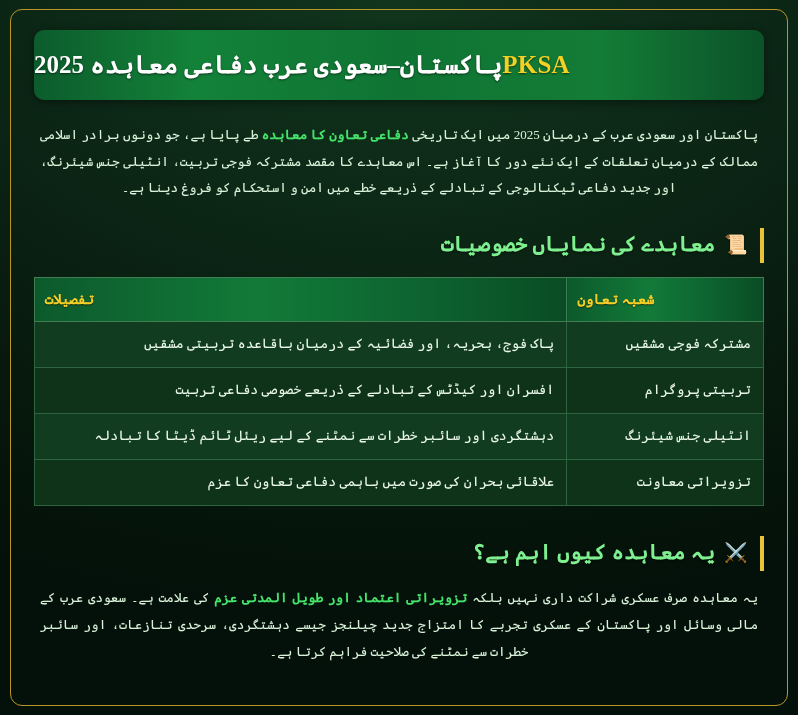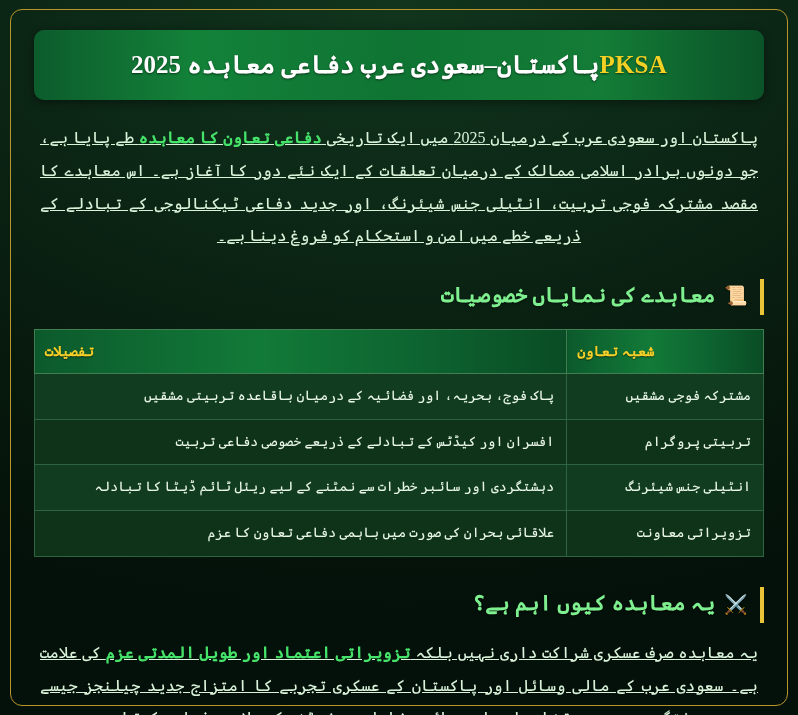--- a/index.html
+++ b/index.html
@@ -43,44 +43,43 @@
   }
 
   
   .title-banner {
     height: 70px;
     border-radius: 10px;
     background: linear-gradient(90deg, #0c5c2c 0%, #138239 22%, #0f7433 50%, #137c36 78%, #0b5228 100%);
     box-shadow: 0 2px 10px rgba(0,0,0,.45);
     display: flex;
     align-items: center;
-    justify-content: center;
+    justify-content: flex-end;
     margin: 0 0 22px 0;
   }
   .title-text {
     font-size: 25px;
     font-weight: bold;
     color: #ffffff;
     letter-spacing: .2px;
     text-shadow: 0 1px 2px rgba(0,0,0,.55);
     line-height: 1.25;
     white-space: nowrap;
   }
   .title-text .brand { color: #f2d024; }
 
   
   .para {
     color: #d9f2d9;
-    font-size: 16px;
+    font-size: 13px;
     line-height: 2.05;
     text-align: justify;
     text-align-last: center;
     margin: 0;
     padding: 0 6px;
-    text-decoration: underline;
   }
   .para .hl { color: #46e36a; font-weight: bold; }
 
   #intro-para { margin-bottom: 26px; }
 
   
   .section-heading {
     display: flex;
     align-items: center;
     justify-content: flex-start;

